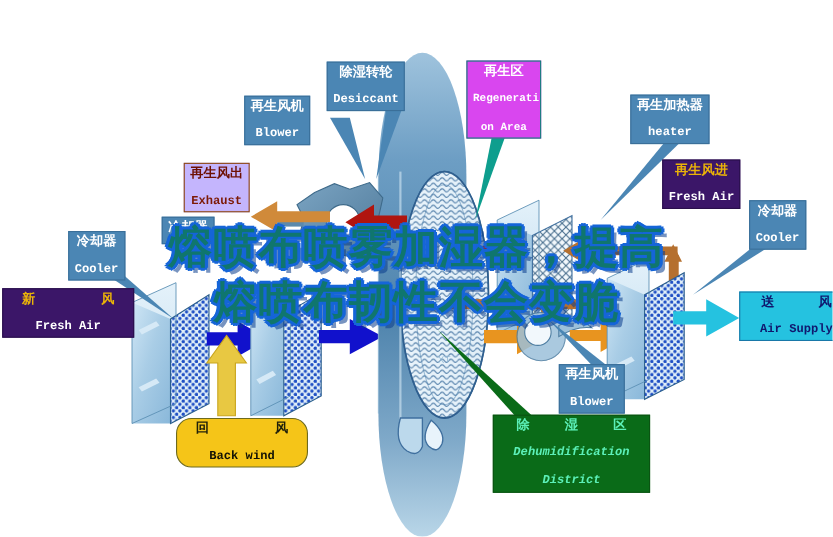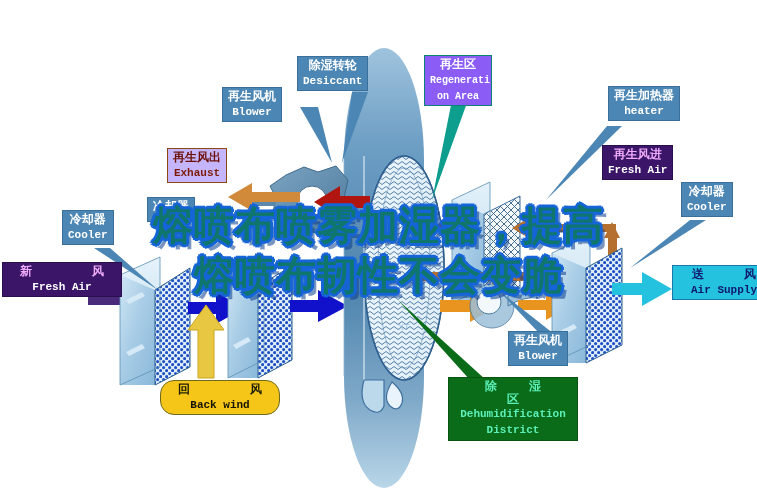--- a/index.html
+++ b/index.html
@@ -26,35 +26,35 @@
     display:block;
     font-family:Liberation Serif, serif;
     font-weight:bold;
     font-size:12px;
   }
   .lbl .en{
     display:block;
     font-family:"Liberation Mono","DejaVu Sans Mono",monospace;
     font-size:11px;
     font-weight:bold;
-    margin-top:4px;
+    margin-top:14px;
   }
 
   
   .lbl.steel{
     background:#4b86b4;
     border:1px solid #3a6f99;
     color:#ffffff;
   }
   .lbl.steel .cn{color:#ffffff;}
   .lbl.steel .en{color:#ffffff;}
 
   
   .lbl.teal{
-    background:#8b5cf6;
+    background:#d946ef;
     border:1px solid #0b8276;
     color:#ffffff;
     white-space:normal;
     line-height:1.12;
   }
   .lbl.teal .cn{color:#ffffff;font-size:12px;}
   .lbl.teal .en{color:#ffffff;font-size:10px;}
 
   
   .lbl.orange{
@@ -63,21 +63,21 @@
     color:#7a1505;
   }
   .lbl.orange .cn{color:#6d1003;}
   .lbl.orange .en{color:#7d1a06;}
 
   
   .lbl.purple{
     background:#3b1668;
     border:1px solid #2a0f4c;
   }
-  .lbl.purple .cn{color:#f0abfc;}
+  .lbl.purple .cn{color:#eab308;}
   .lbl.purple .en{color:#ffffff;font-family:Liberation Mono, monospace;}
 
   
   .lbl.yellow{
     background:#f5c518;
     border:1px solid #6d6a1e;
   }
   .lbl.yellow .cn{color:#20200a;}
   .lbl.yellow .en{color:#121205;}
 
@@ -89,21 +89,21 @@
   .lbl.cyan .cn{color:#10186e;}
   .lbl.cyan .en{color:#10186e;}
 
   
   .lbl.green{
     background:#0a6b18;
     border:1px solid #0a5412;
     white-space:normal;
   }
   .lbl.green .cn{color:#5cf0b8;letter-spacing:10px;padding-left:10px;}
-  .lbl.green .en{color:#5cf0b8;}
+  .lbl.green .en{color:#5cf0b8;font-style:italic;}
 
   .lbl.wide .cn{letter-spacing:12px;padding-left:12px;}
   .lbl.wide2 .cn{letter-spacing:14px;padding-left:14px;}
 
   
   #headline{
     position:absolute;
     left:0;right:0;
     top:200px;
     text-align:center;
@@ -313,21 +313,21 @@
     <span class="cn">再生风机</span>
     <span class="en">Blower</span>
   </div>
 
   <div class="lbl teal" style="left:424px;top:55px;width:68px;">
     <span class="cn">再生区</span>
     <span class="en">Regenerati</span>
     <span class="en">on Area</span>
   </div>
 
-  <div class="lbl steel" style="left:608px;top:86px;">
+  <div class="lbl steel" style="left:573px;top:86px;">
     <span class="cn">再生加热器</span>
     <span class="en">heater</span>
   </div>
 
   <div class="lbl orange" style="left:167px;top:148px;">
     <span class="cn">再生风出</span>
     <span class="en">Exhaust</span>
   </div>
 
   <div class="lbl purple" style="left:602px;top:145px;">
@@ -357,21 +357,21 @@
   <div class="lbl yellow wide" style="left:160px;top:380px;border-radius:14px;">
     <span class="cn">回　　风</span>
     <span class="en">Back wind</span>
   </div>
 
   <div class="lbl steel" style="left:508px;top:331px;">
     <span class="cn">再生风机</span>
     <span class="en">Blower</span>
   </div>
 
-  <div class="lbl green" style="left:448px;top:377px;width:130px;">
+  <div class="lbl green" style="left:448px;top:377px;width:143px;">
     <span class="cn">除　湿　区</span>
     <span class="en">Dehumidification</span>
     <span class="en">District</span>
   </div>
 
   <div class="lbl cyan wide2" style="left:672px;top:265px;">
     <span class="cn">送　风</span>
     <span class="en">Air Supply</span>
   </div>
 

